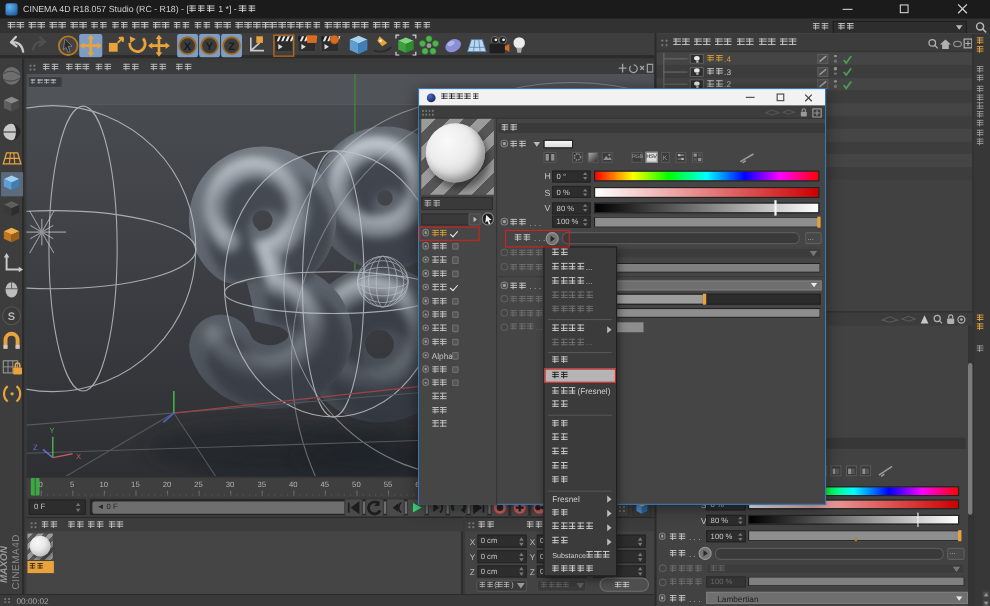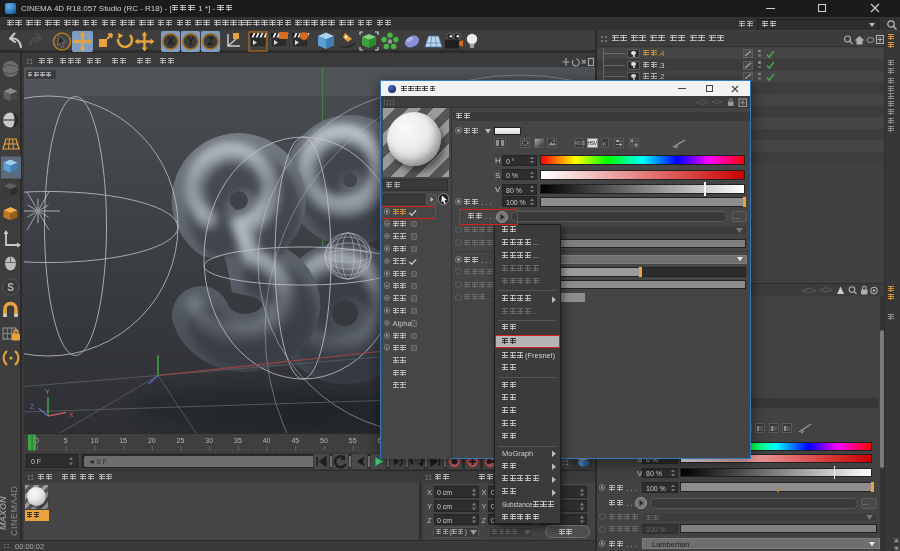--- a/index.html
+++ b/index.html
@@ -999,21 +999,21 @@
 <div class="t" style="z-index:60;left:502px;top:337.7px;font-size:7.5px;color:#1d1d1d"><i class="z"></i><i class="z"></i></div>
 <div class="t" style="z-index:60;left:502px;top:352.2px;font-size:7.5px;color:#cfcfcf"><i class="z"></i><i class="z"></i><i class="z"></i>(Fresnel)</div>
 <div class="t" style="z-index:60;left:502px;top:364.2px;font-size:7.5px;color:#cfcfcf"><i class="z"></i><i class="z"></i></div>
 <div class="a" style="z-index:60;left:498px;top:376.5px;width:58px;height:1px;background:#555"></div>
 <div class="t" style="z-index:60;left:502px;top:381.7px;font-size:7.5px;color:#cfcfcf"><i class="z"></i><i class="z"></i></div>
 <div class="t" style="z-index:60;left:502px;top:394.2px;font-size:7.5px;color:#cfcfcf"><i class="z"></i><i class="z"></i></div>
 <div class="t" style="z-index:60;left:502px;top:407.2px;font-size:7.5px;color:#cfcfcf"><i class="z"></i><i class="z"></i></div>
 <div class="t" style="z-index:60;left:502px;top:420.2px;font-size:7.5px;color:#cfcfcf"><i class="z"></i><i class="z"></i></div>
 <div class="t" style="z-index:60;left:502px;top:432.7px;font-size:7.5px;color:#cfcfcf"><i class="z"></i><i class="z"></i></div>
 <div class="a" style="z-index:60;left:498px;top:445.5px;width:58px;height:1px;background:#555"></div>
-<div class="t" style="z-index:60;left:502px;top:449.7px;font-size:7.5px;color:#cfcfcf">MoGraph</div>
+<div class="t" style="z-index:60;left:502px;top:449.7px;font-size:7.5px;color:#cfcfcf">Fresnel</div>
 <svg class="a" style="z-index:60;left:551px;top:450.0px" width="6" height="8">
     <path d="M1,0.5 L5,3.8 L1,7 Z" fill="#bbb"></path>
   </svg>
 <div class="t" style="z-index:60;left:502px;top:462.7px;font-size:7.5px;color:#cfcfcf"><i class="z"></i><i class="z"></i></div>
 <svg class="a" style="z-index:60;left:551px;top:463.0px" width="6" height="8">
     <path d="M1,0.5 L5,3.8 L1,7 Z" fill="#bbb"></path>
   </svg>
 <div class="t" style="z-index:60;left:502px;top:475.2px;font-size:7.5px;color:#cfcfcf"><i class="z"></i><i class="z"></i><i class="z"></i><i class="z"></i><i class="z"></i></div>
 <svg class="a" style="z-index:60;left:551px;top:475.5px" width="6" height="8">
     <path d="M1,0.5 L5,3.8 L1,7 Z" fill="#bbb"></path>

